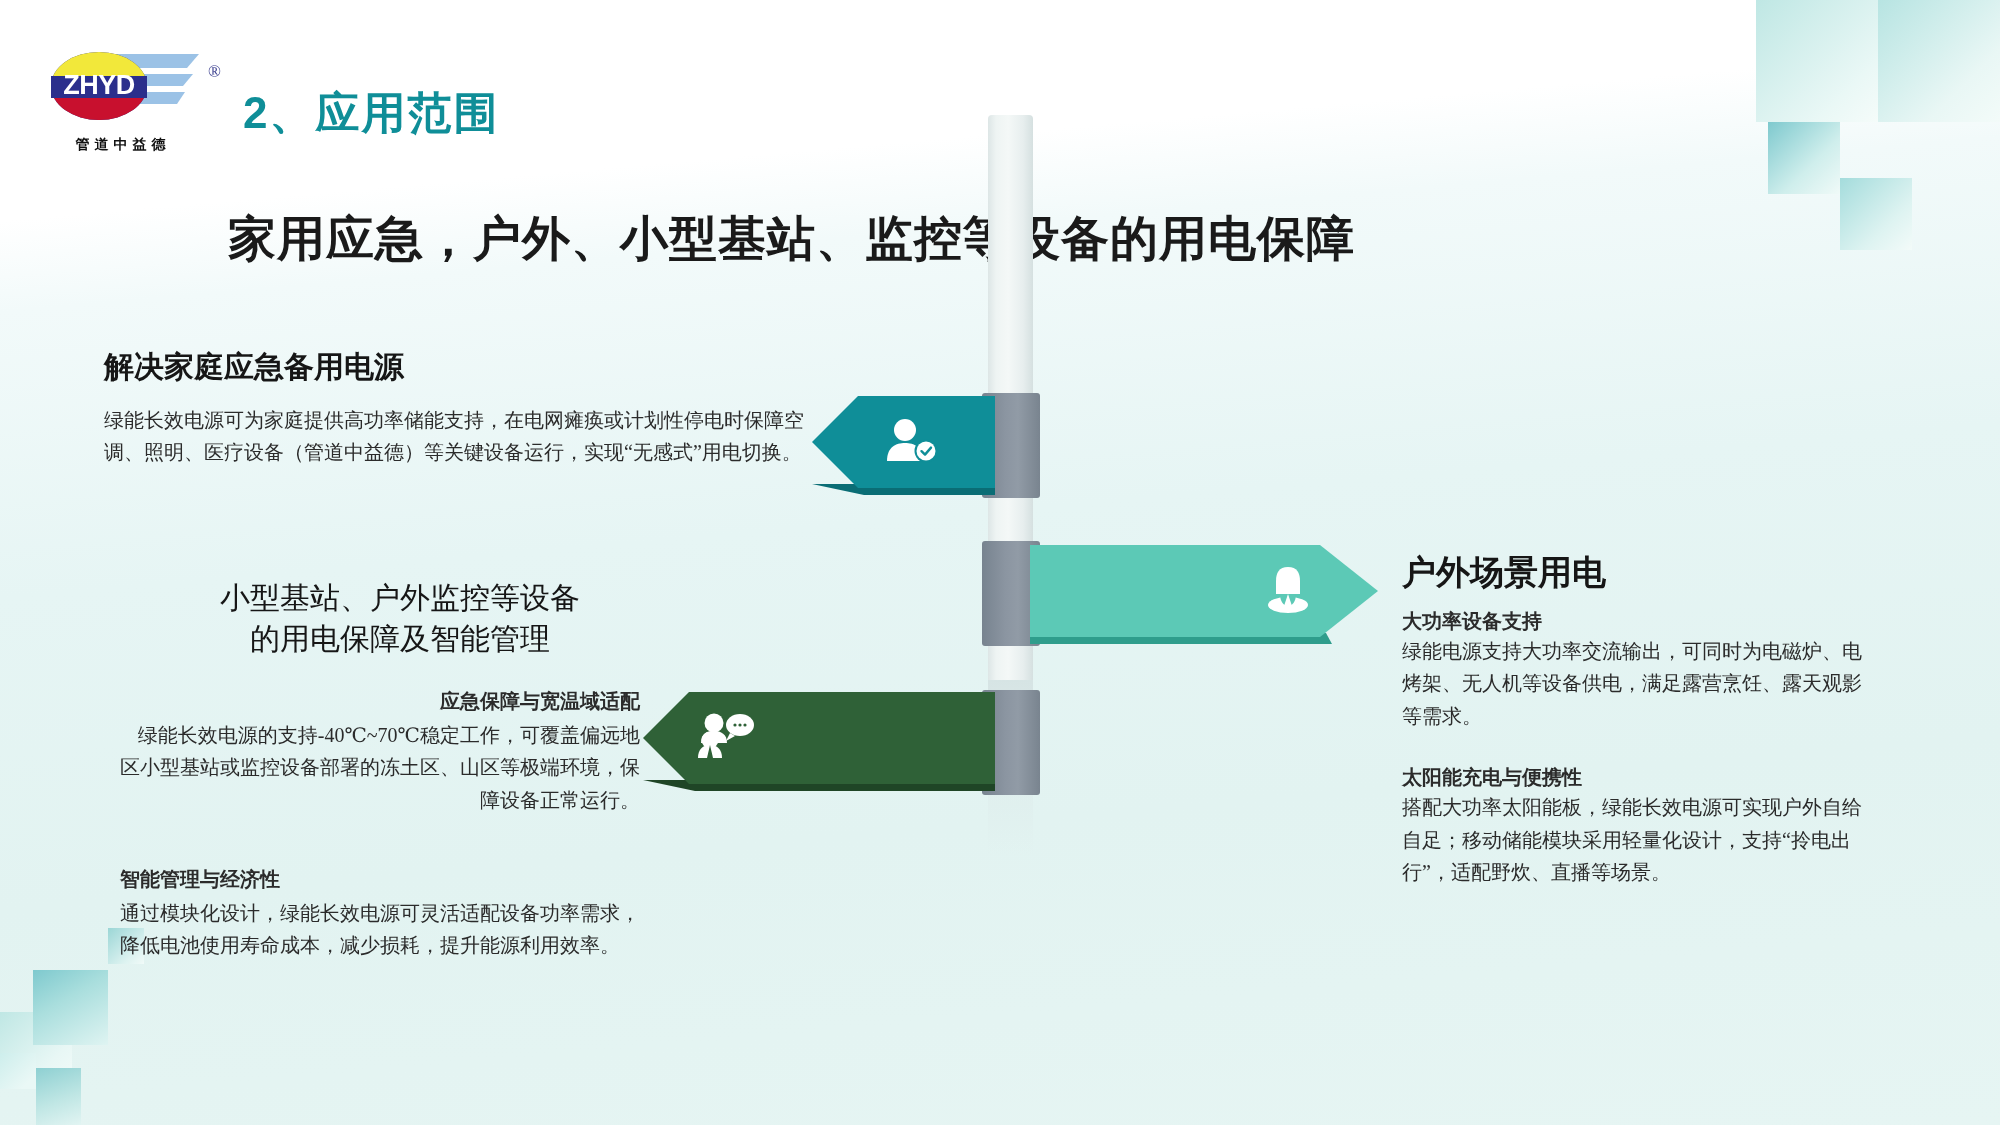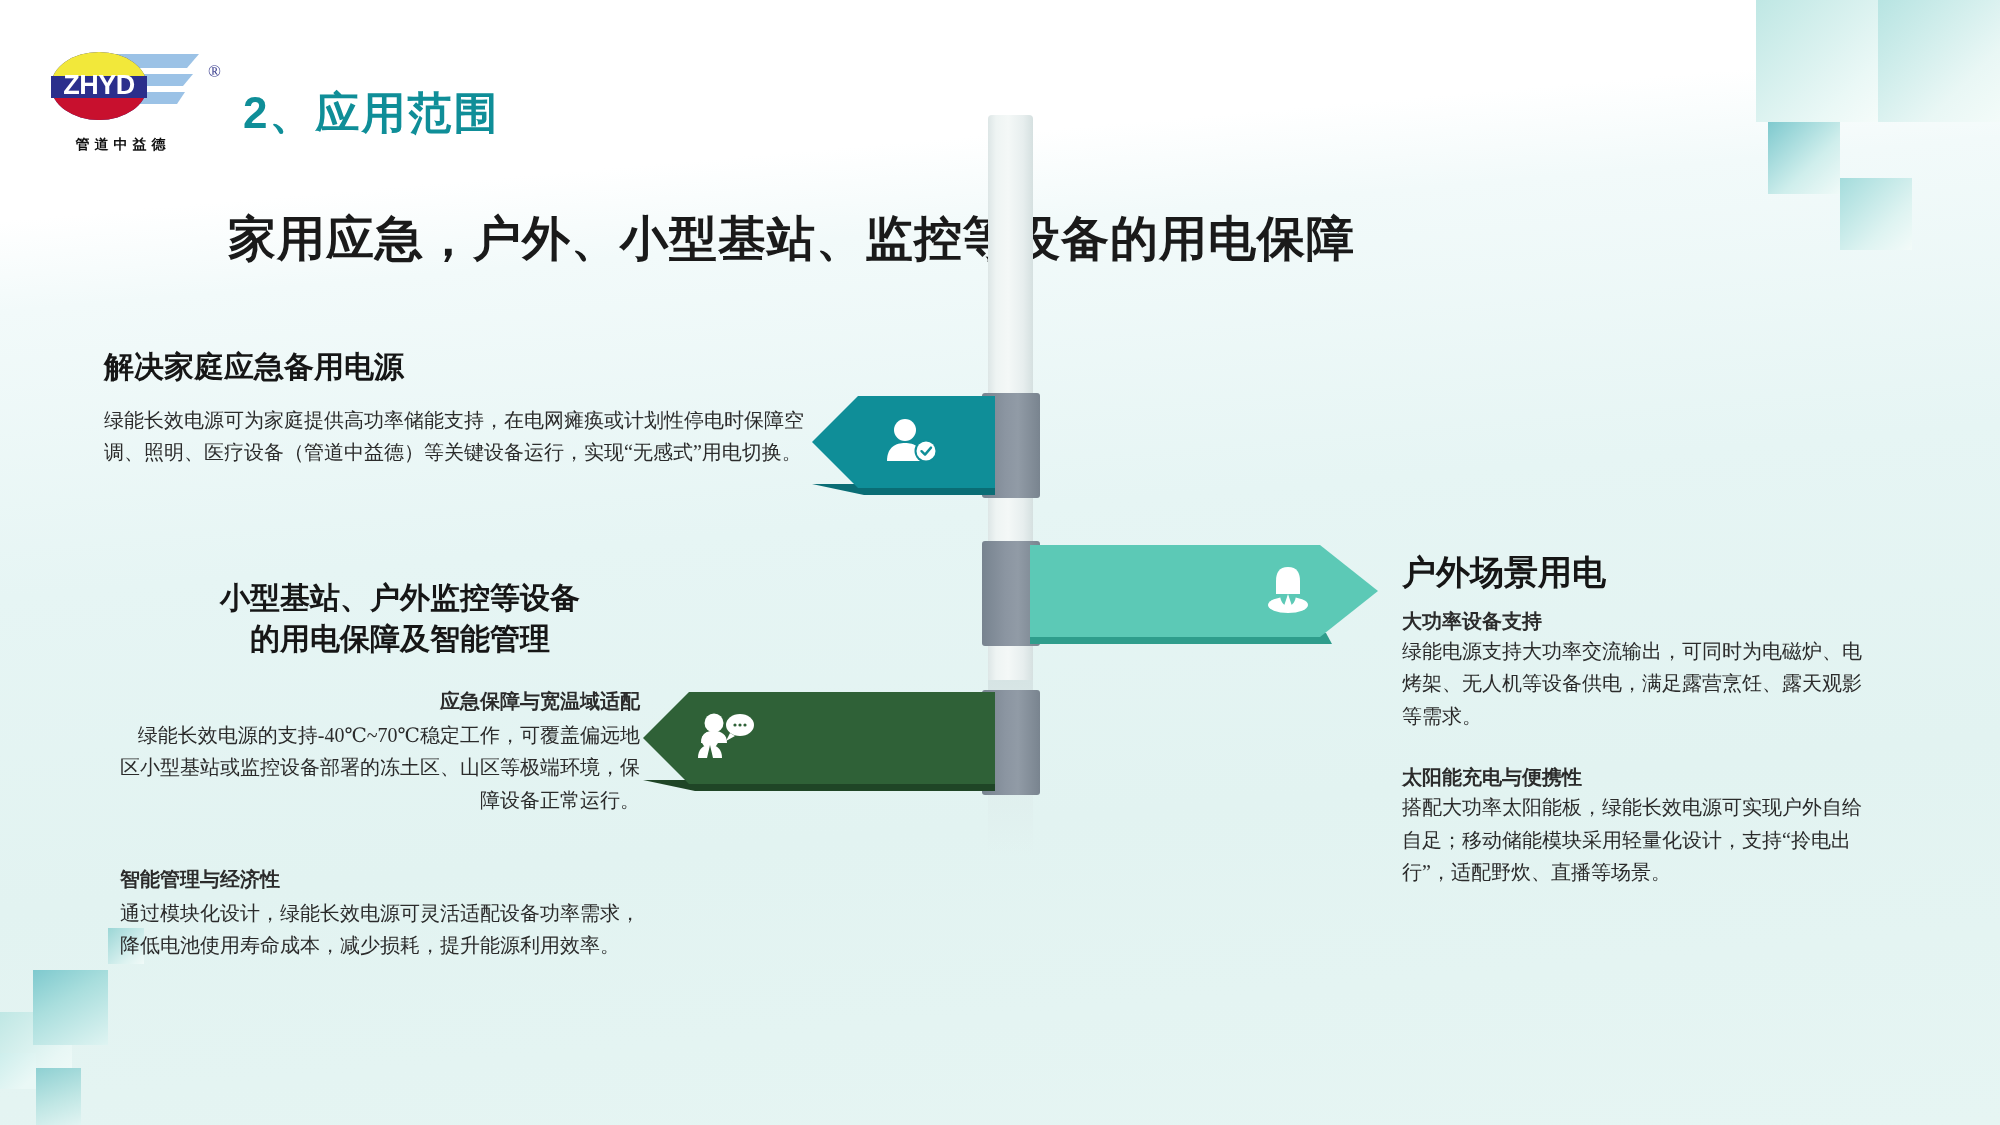--- a/index.html
+++ b/index.html
@@ -94,21 +94,21 @@
   .blk .h{font-weight:bold;}
   .blk .p{line-height:1.62;}
 
   
   #blkA{left:104px;top:335px;width:720px;text-align:left;margin-top:12px;}
   #blkA .h{font-size:30px;color:#161616;margin-bottom:16px;padding-right:56px;}
   #blkA .p{font-size:20px;}
 
   
   #headB{position:absolute;left:140px;top:578px;width:520px;text-align:center;
-     font-size:30px;font-weight:bold;color:#161616;line-height:1.35;}
+     font-size:30px;font-weight:normal;color:#161616;line-height:1.35;}
 
   
   #blkC{left:120px;top:688px;width:520px;text-align:right;}
   #blkC .h{font-size:20px;margin-bottom:4px;}
   #blkC .p{font-size:20px;}
 
   
   #blkD{left:120px;top:866px;width:520px;}
   #blkD .h{font-size:20px;margin-bottom:4px;}
   #blkD .p{font-size:20px;}

